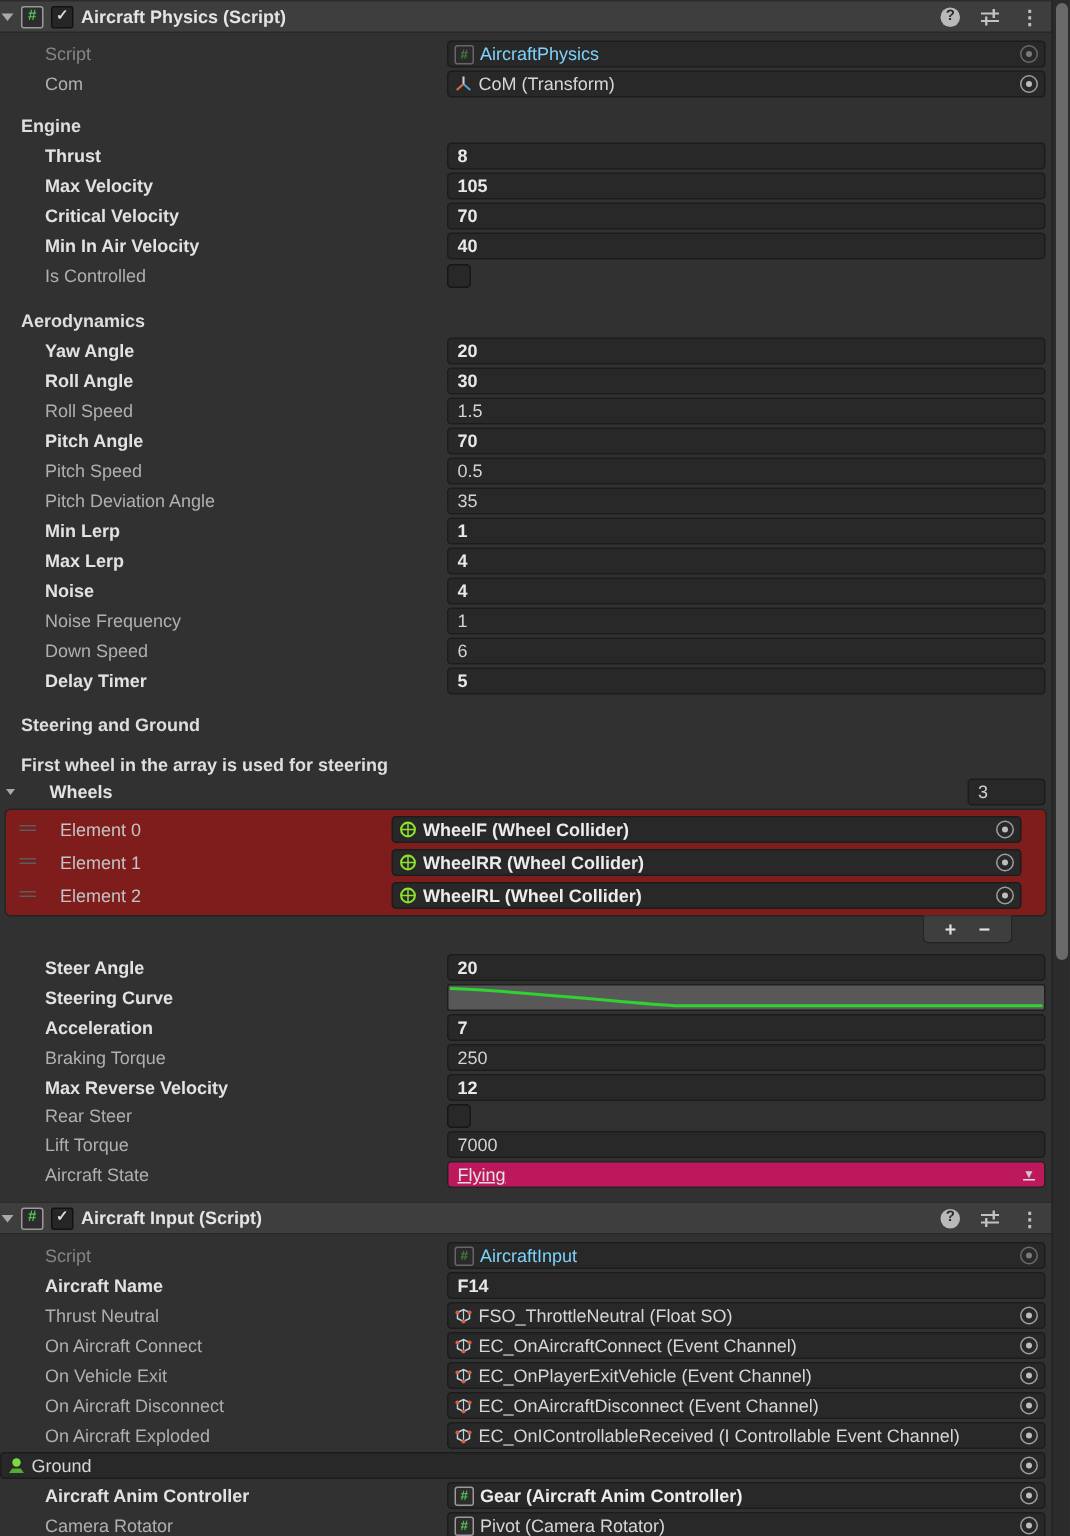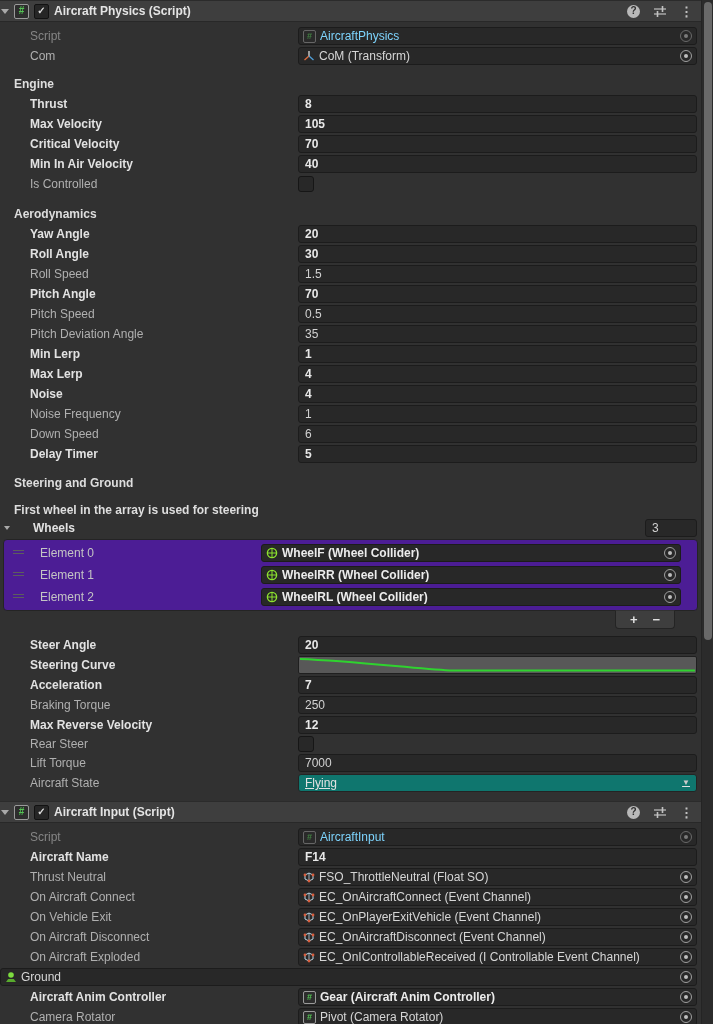--- a/index.html
+++ b/index.html
@@ -40,26 +40,26 @@
   input.tf.size{width:52px;flex:none;}
   .objfield{flex:1;min-width:0;height:18px;background:#282828;border:1px solid #1c1c1c;border-radius:3px;
     display:flex;align-items:center;gap:4px;padding:0 4px;box-sizing:border-box;}
   .objfield .name{flex:1;min-width:0;white-space:nowrap;overflow:hidden;color:#d6d6d6;}
   .objfield .name.b{color:#ececec;}
   .objfield.disabled .name{color:#7dd3fc;}
   .objfield.disabled .picker,.objfield.disabled .oicon{opacity:.55;}
   .picker{width:12px;height:12px;border:1px solid #9f9f9f;border-radius:50%;position:relative;flex:none;margin-left:auto;box-sizing:border-box;}
   .picker::after{content:"";position:absolute;left:3px;top:3px;width:4px;height:4px;border-radius:50%;background:#bdbdbd;}
   .oicon{flex:none;display:inline-flex;}
-  .dropdown{flex:1;height:18px;background:#0f766e;border:1px solid #242424;border-radius:3px;display:flex;align-items:center;
+  .dropdown{flex:1;height:18px;background:#be185d;border:1px solid #242424;border-radius:3px;display:flex;align-items:center;
     padding:0 6px;color:#e2e2e2;box-sizing:border-box;text-decoration:underline;}
   .dd-arrow{margin-left:auto;font-size:8px;color:#cacaca;line-height:1;}
   .curvefield{flex:1;height:18px;background:#585858;border:1px solid #1f1f1f;border-radius:2px;overflow:hidden;box-sizing:border-box;}
   
-  .array-box{margin:2px 3px 0 3px;background:#4c1d95;border:1px solid #242424;border-radius:4px;padding:2px 0;flex:none;}
+  .array-box{margin:2px 3px 0 3px;background:#7f1d1d;border:1px solid #242424;border-radius:4px;padding:2px 0;flex:none;}
   .el-row{height:22px;display:flex;align-items:center;position:relative;}
   .drag{position:absolute;left:9px;top:8px;display:flex;flex-direction:column;gap:2px;width:11px;}
   .drag i{height:1px;background:#5d5d5d;display:block;}
   .el-label{width:257px;padding-left:36px;flex:none;color:#c4c4c4;box-sizing:border-box;white-space:nowrap;}
   .el-row .objfield{margin-right:16px;}
   .array-footer{width:58px;height:17px;background:#3e3e3e;border:1px solid #242424;border-top:1px solid #323232;
     border-radius:0 0 4px 4px;margin:-1px 26px 0 auto;display:flex;align-items:center;justify-content:center;gap:15px;flex:none;}
   .af-btn{color:#e0e0e0;font-weight:bold;font-size:13px;line-height:1;cursor:default;}
   
   .sp4{height:4px;flex:none;}.sp6{height:6px;flex:none;}.sp8{height:8px;flex:none;}.sp9{height:9px;flex:none;}.sp10{height:10px;flex:none;}

